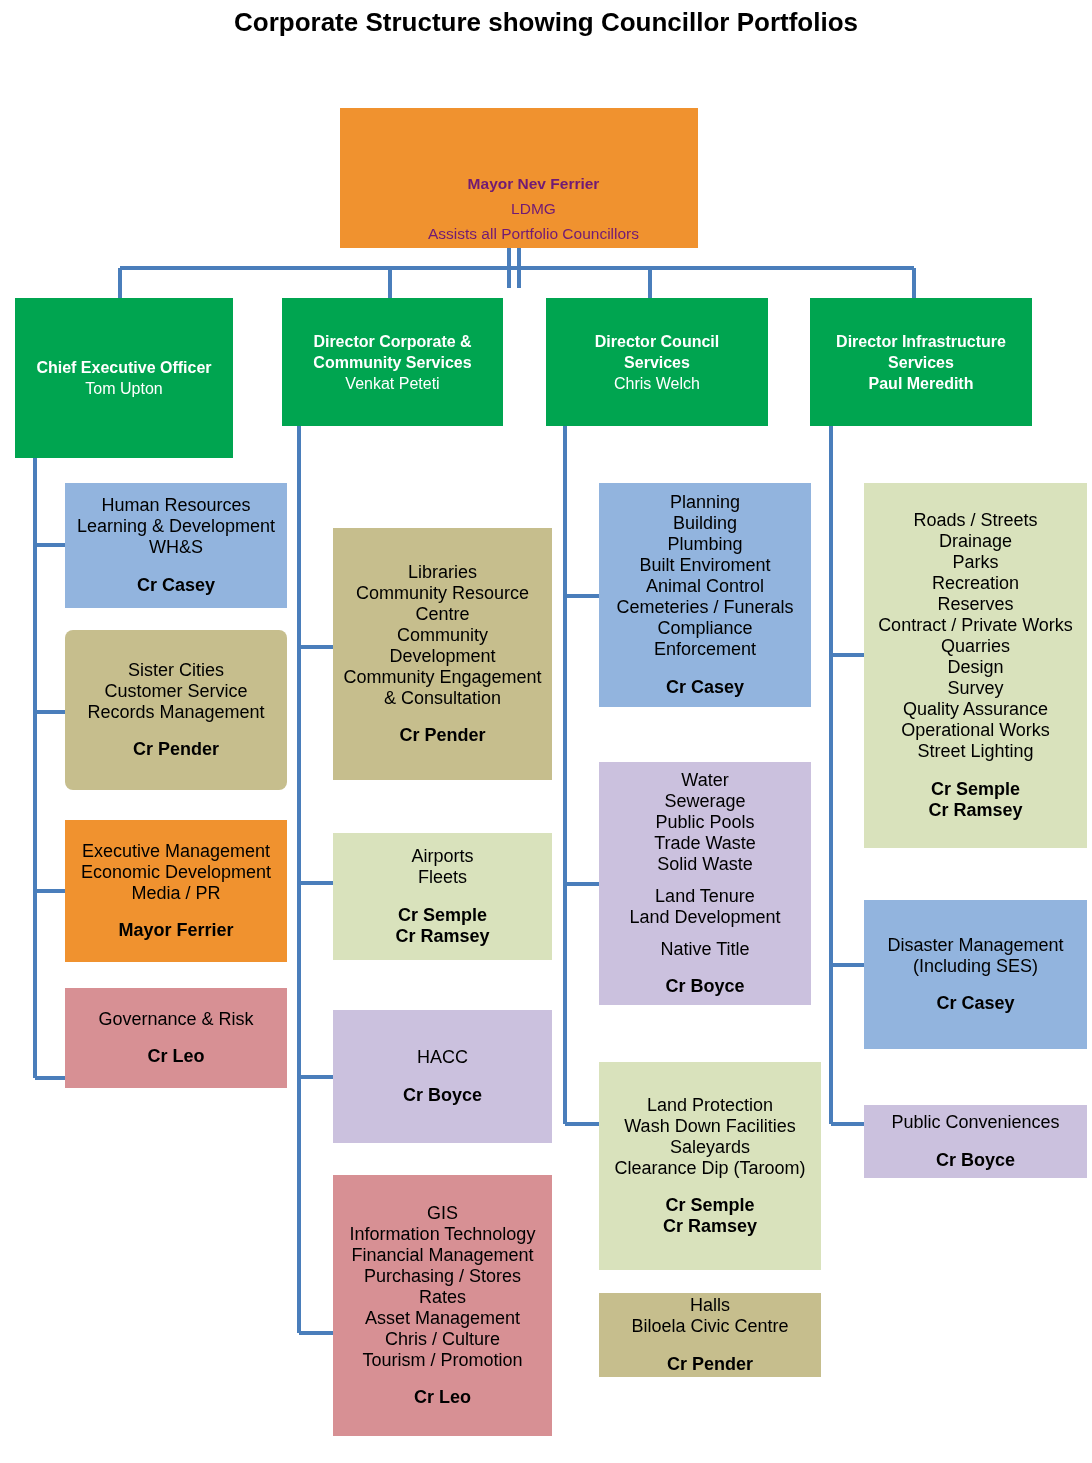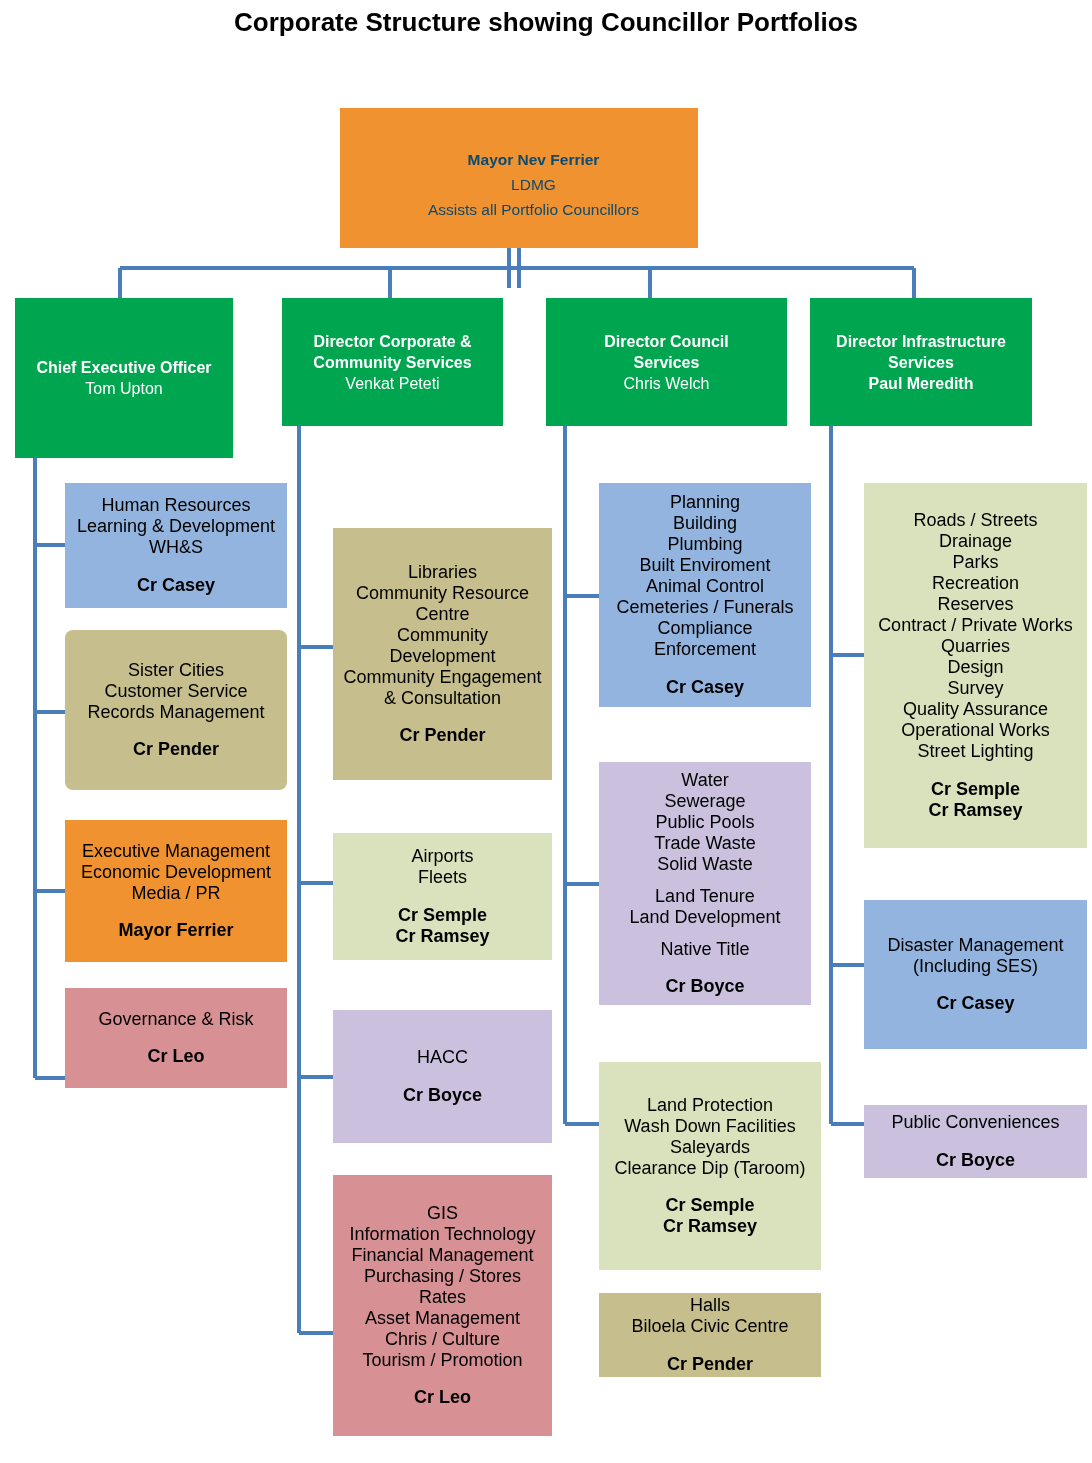--- a/index.html
+++ b/index.html
@@ -71,24 +71,24 @@
   }
   .node .cr {
     display: block;
     font-weight: bold;
     white-space: nowrap;
   }
 
   
   .root {
     background: #F0922F;
-    color: #0c4a6e;
+    color: #701a75;
     font-size: 15.5px;
     line-height: 25px;
-    justify-content: center;
+    justify-content: flex-end;
     padding-top: 14px;
     padding-left: 32px;
   }
   .root .ln.hdr { font-weight: bold; }
 
   
   .dir {
     background: #00A550;
     color: #ffffff;
     font-size: 16px;
@@ -174,21 +174,21 @@
   </div>
 
   <div class="node dir" style="left:282px; top:298px; width:221px; height:128px;">
     <div class="lines">
       <span class="ln hdr">Director Corporate &amp;</span>
       <span class="ln hdr">Community Services</span>
       <span class="ln">Venkat Peteti</span>
     </div>
   </div>
 
-  <div class="node dir" style="left:546px; top:298px; width:241px; height:128px;">
+  <div class="node dir" style="left:546px; top:298px; width:222px; height:128px;">
     <div class="lines">
       <span class="ln hdr">Director Council</span>
       <span class="ln hdr">Services</span>
       <span class="ln">Chris Welch</span>
     </div>
   </div>
 
   <div class="node dir" style="left:810px; top:298px; width:222px; height:128px;">
     <div class="lines">
       <span class="ln hdr">Director Infrastructure</span>

